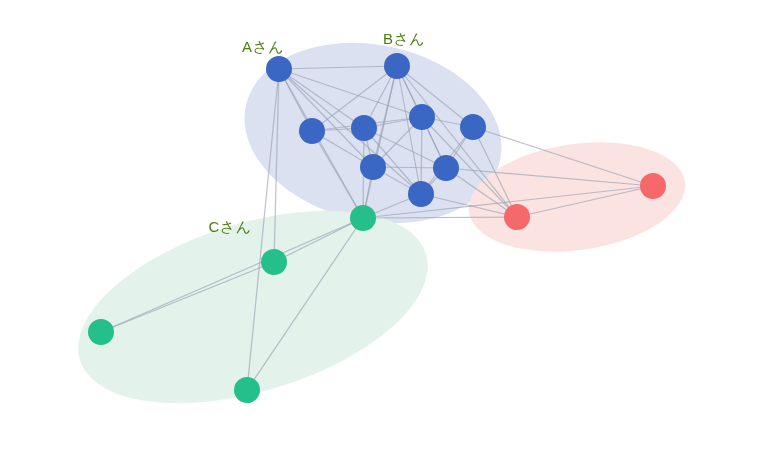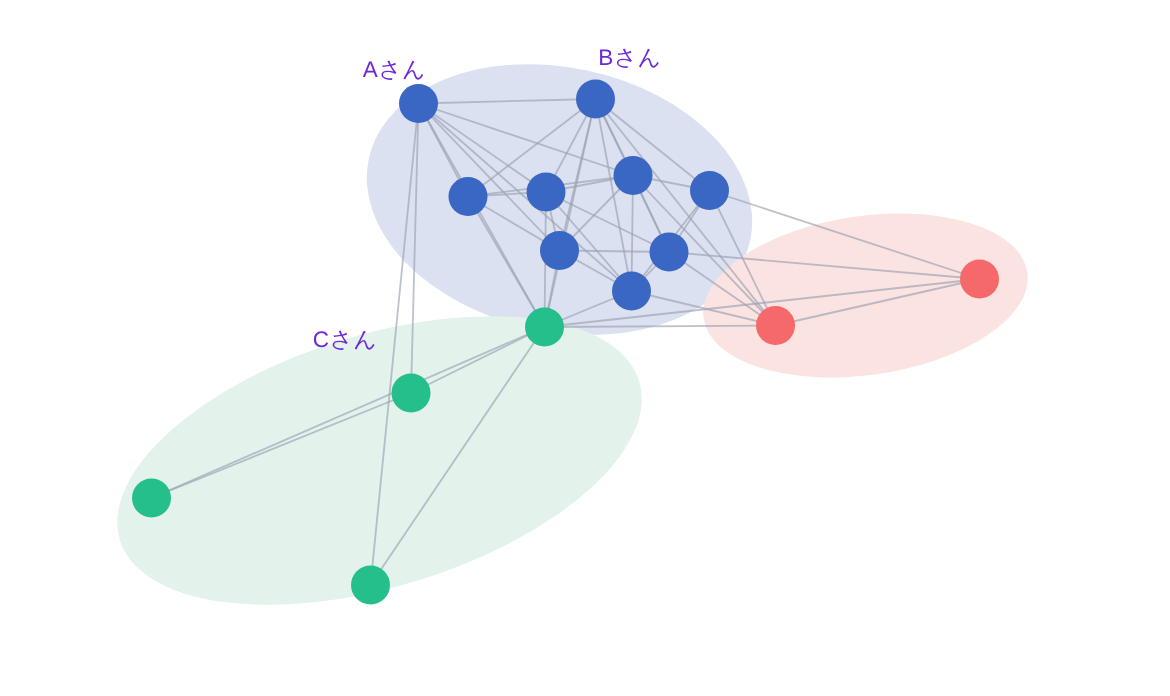--- a/index.html
+++ b/index.html
@@ -20,21 +20,21 @@
     left: 0;
     top: 0;
     display: block;
   }
   .node-label {
     position: absolute;
     transform: translate(-50%, -50%);
     font-size: 15px;
     font-weight: 500;
     letter-spacing: 0.5px;
-    color: #6d28d9;
+    color: #4d7c0f;
     white-space: nowrap;
     user-select: none;
   }
 </style>
 </head>
 <body>
 
 <div class="stage">
   <svg id="graph-svg" class="graph-svg" width="780" height="464" viewBox="0 0 780 464" xmlns="http://www.w3.org/2000/svg">
     <g>
@@ -108,15 +108,15 @@
         <circle cx="363" cy="218" r="13" fill="#25bf8b"></circle>
         <circle cx="274" cy="262" r="13" fill="#25bf8b"></circle>
         <circle cx="101" cy="332" r="13" fill="#25bf8b"></circle>
         <circle cx="247" cy="390" r="13" fill="#25bf8b"></circle>
         <circle cx="517" cy="217" r="13" fill="#f5696a"></circle>
         <circle cx="653" cy="186" r="13" fill="#f5696a"></circle>
       </g>
   </svg>
 
   <div class="node-label" style="left: 263px; top: 47px;">Aさん</div>
-  <div class="node-label" style="left: 420px; top: 39px;">Bさん</div>
+  <div class="node-label" style="left: 404px; top: 39px;">Bさん</div>
   <div class="node-label" style="left: 230px; top: 227px;">Cさん</div>
 </div>
 
 </body></html>

